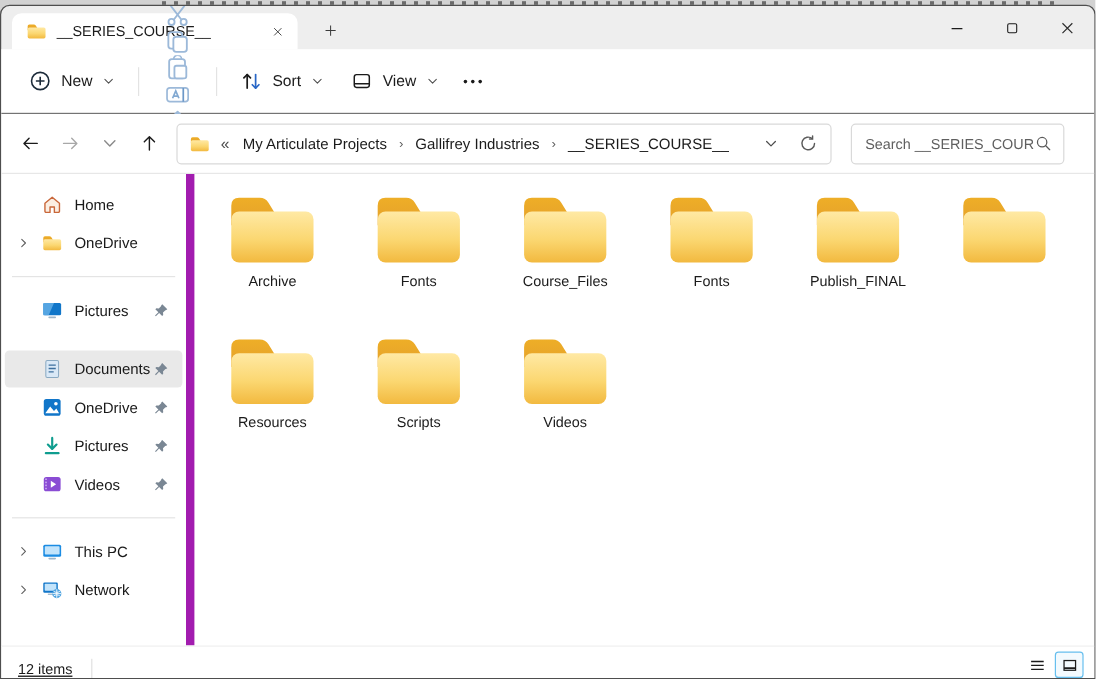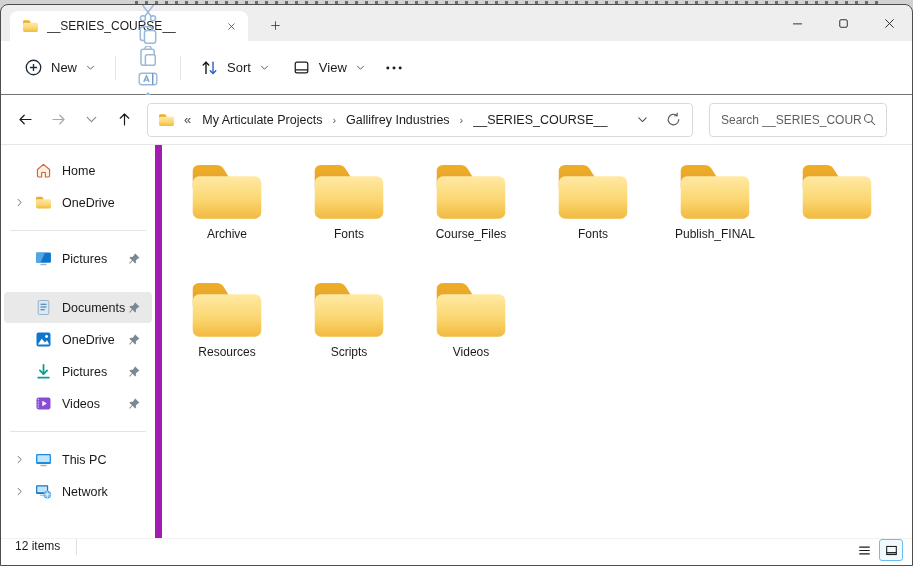--- a/index.html
+++ b/index.html
@@ -81,22 +81,22 @@
 
   .content{flex:1;min-width:0;overflow:hidden;}
   .grid{display:grid;grid-template-columns:repeat(6,122px);grid-auto-rows:118px;padding:13px 0 0 4px;}
   .tile{display:flex;flex-direction:column;align-items:center;padding-top:2px;border-radius:4px;}
   .tile-icon{width:80px;height:62px;}
   .tile-icon svg{width:100%;height:100%;display:block;}
   .tile-label{margin-top:5px;font-size:12px;line-height:15px;color:#1b1b1b;text-align:center;
       white-space:pre-line;max-width:118px;}
 
   
-  .statusbar{height:26px;background:#fff;display:flex;align-items:flex-start;
-      padding:0 9px 0 14px;flex:none;border-top:1px solid #f2f2f2;}
+  .statusbar{height:26px;background:#fff;display:flex;align-items:flex-end;
+      padding:0 9px 0 14px;flex:none;border-top:1px solid #f2f2f2;text-decoration:underline;}
   .sb-count{font-size:12px;color:#1b1b1b;}
   .sb-divider{width:1px;height:16px;background:#e0e0e0;margin-left:16px;}
   .sb-spacer{flex:1;}
   .sb-view{width:24px;height:22px;display:flex;align-items:center;justify-content:center;
       border:1px solid transparent;border-radius:3px;background:none;padding:0;margin-left:3px;}
   .sb-view svg{width:15px;height:15px;}
   .sb-view.active{border:1px solid #67bfee;background:#f3fafe;}
 </style>
 </head>
 <body>

